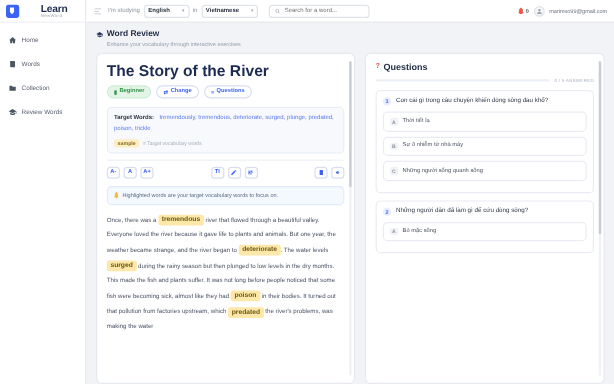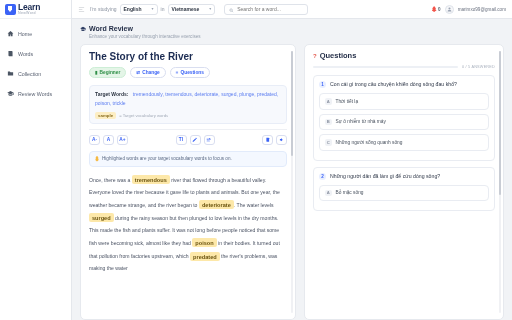--- a/index.html
+++ b/index.html
@@ -18,21 +18,21 @@
     width: 72px; height: 320px;
     background: #ffffff;
     border-right: 1px solid #e4e7ec;
     flex: 0 0 72px;
     display: flex; flex-direction: column;
   }
   .logo-wrap {
     height: 19px;
     display: flex; align-items: center;
     padding: 0 5px;
-    gap: 2px;
+    gap: 18px;
     border-bottom: 1px solid #eef0f3;
   }
   .logo-mark {
     width: 11px; height: 11px; border-radius: 2px;
     background: #3b63f6;
     position: relative; flex: 0 0 11px;
   }
   .logo-mark:after {
     content: ""; position: absolute; left: 3px; top: 2.5px;
     width: 4px; height: 6px; background: #fff;
@@ -110,21 +110,21 @@
   .page-sub { font-size: 4.6px; color: #97a0ae; margin-top: 2px; margin-left: 9px; }
 
   .cols { display: flex; gap: 8px; flex: 1; min-height: 0; }
 
   
   .card {
     background: #fff; border: 1px solid #e6e9ee;
     border-radius: 5px; position: relative;
   }
   .story-card { flex: 1 1 58%; min-width: 0; padding: 6px 8px; overflow: hidden; }
-  .story-title { font-size: 10px; font-weight: 700; color: #1b2b52; margin-bottom: 5px; }
+  .story-title { font-size: 13px; font-weight: 700; color: #1b2b52; margin-bottom: 5px; }
   .chips { display: flex; gap: 4px; margin-bottom: 7px; }
   .chip {
     display: flex; align-items: center; gap: 2px;
     border-radius: 8px; padding: 2px 5px;
     font-size: 4.8px; font-weight: 600;
     border: 1px solid transparent; cursor: pointer;
   }
   .chip.level { background: #e4f5e7; color: #2f8f47; border-color:#cdeed6; }
   .chip.outline { background: #fff; border-color: #d9def0; color: #3b63f6; }
   .chip i { font-style: normal; font-size: 4.6px; }

